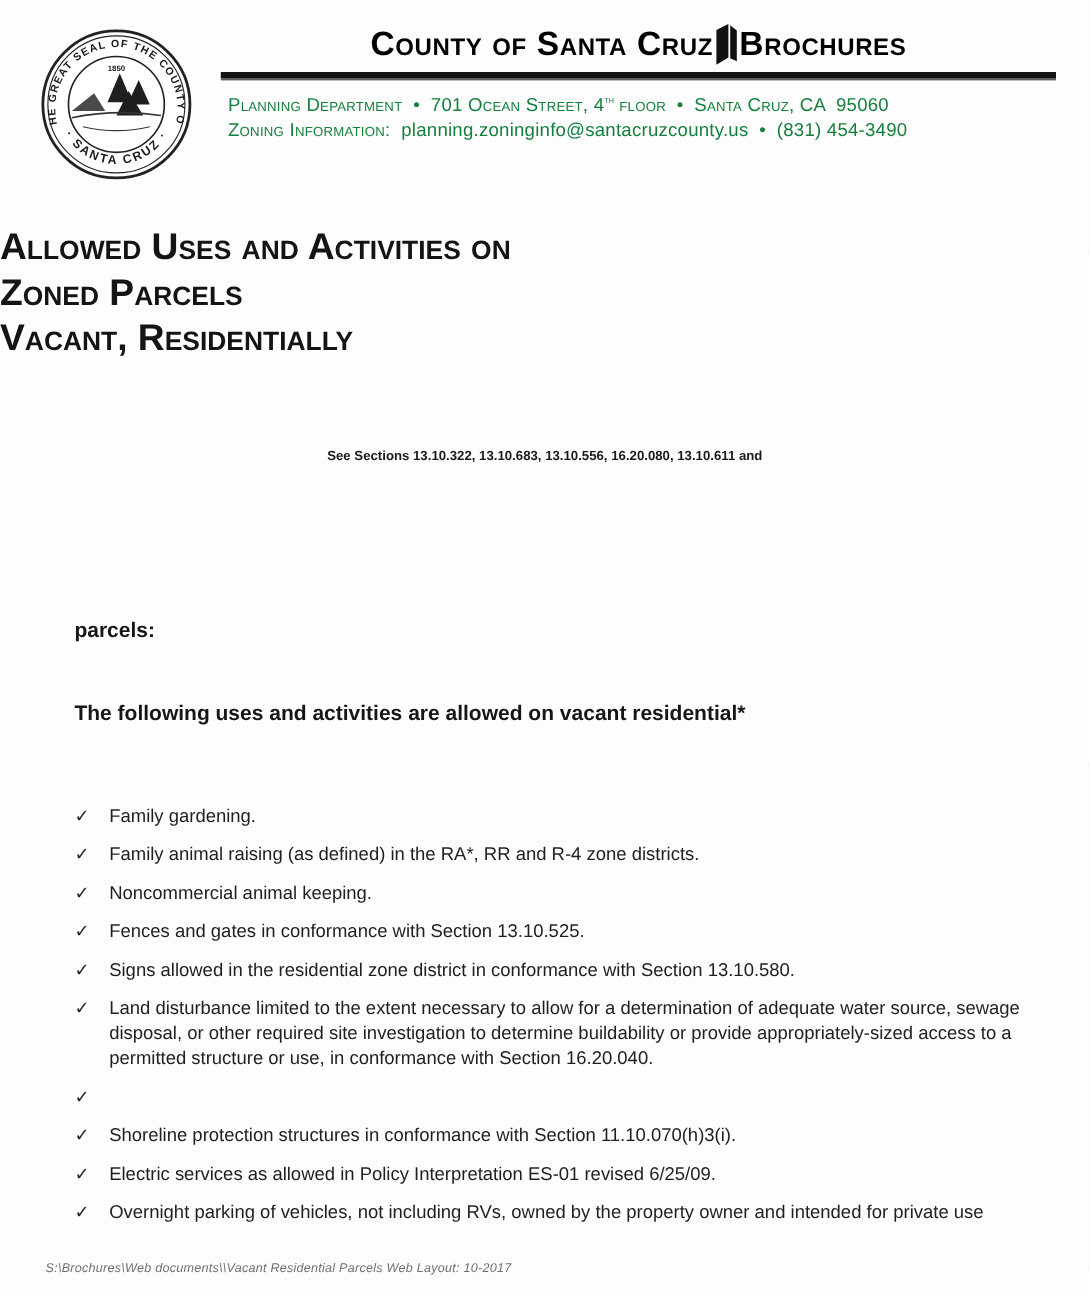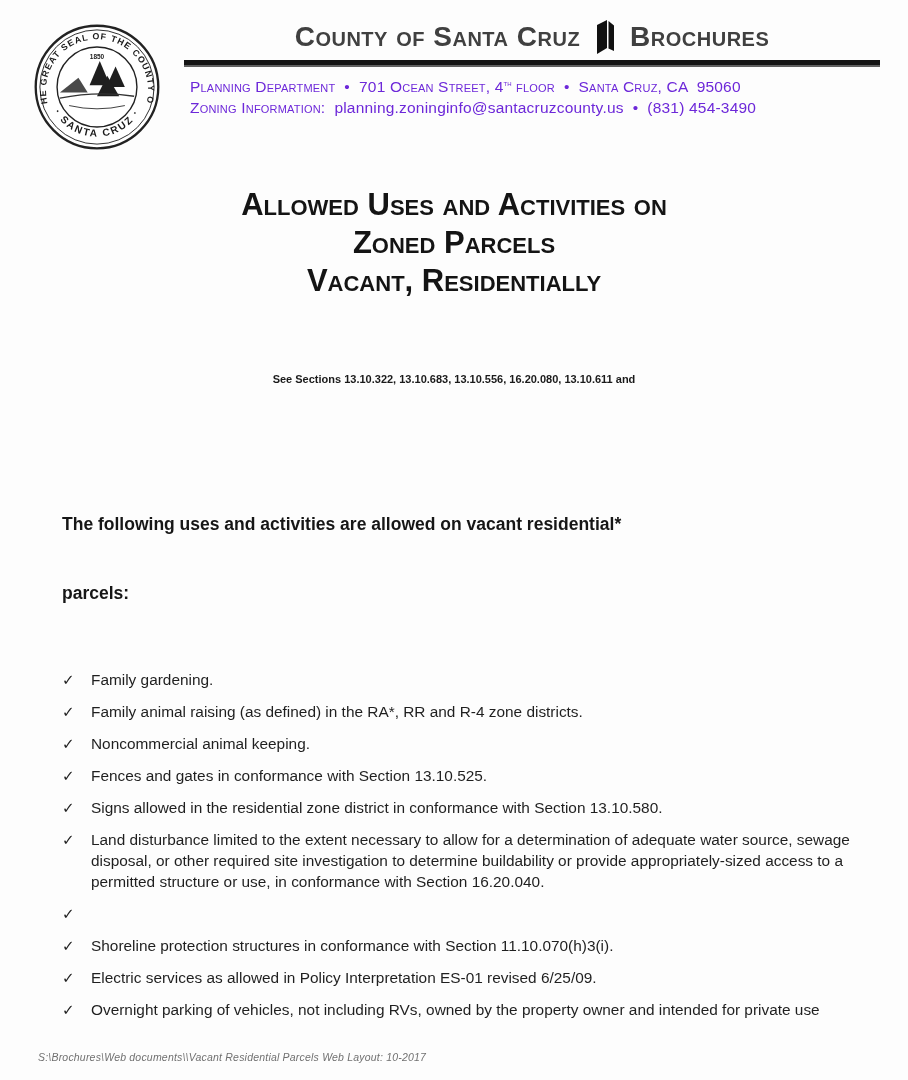--- a/index.html
+++ b/index.html
@@ -13,44 +13,43 @@
     overflow: hidden;
     margin: 0 auto;
   }
 
   
   .header { display: flex; padding: 18px 28px 0 32px; }
   .seal-wrap { flex: 0 0 140px; padding-top: 4px; }
   .header-right { flex: 1; padding-left: 12px; }
   .masthead {
     display: flex; justify-content: center; align-items: center;
-    gap: 14px; margin-top: 2px;
+    margin-top: 2px;
     font-variant: small-caps;
     font-size: 28px; font-weight: 600; letter-spacing: 0.5px;
-    color: #404040;
+    color: #000000;
   }
   .book { display: inline-flex; align-items: center; }
   .rule {
     margin-top: 6px;
     border-top: 5px solid #141414;
     border-bottom: 2px solid #5f5f5f;
     height: 4px;
   }
   .info-block { padding-left: 6px; margin-top: 6px; }
   .info-line {
-    font-size: 15.5px; line-height: 21px; color: #6d28d9;
+    font-size: 15.5px; line-height: 21px; color: #15803d;
     white-space: pre-wrap; letter-spacing: 0.2px;
   }
   .sc { font-variant: small-caps; }
   .sup { vertical-align: super; font-size: 0.58em; letter-spacing: 0; }
 
   
   .doc-title {
     margin-top: 30px;
-    text-align: center;
     font-variant: small-caps;
     font-size: 31px; font-weight: 700; line-height: 38px;
     color: #141414;
   }
   .doc-subtitle {
     margin-top: 24px;
     text-align: center;
     font-size: 11px; font-weight: 700; line-height: 22px;
     color: #1a1a1a;
     white-space: pre-wrap;
@@ -141,22 +140,22 @@
     <div>Vacant, Residentially</div>
   </h1>
 
   <div class="doc-subtitle">
     <div>See Sections 13.10.322, 13.10.683, 13.10.556, 16.20.080, 13.10.611 and</div>
   </div>
 
   <div class="content">
 
     <div class="section-heading">
+      <div><span>parcels:</span></div>
       <div><span>The following uses and activities are allowed on vacant residential*</span></div>
-      <div><span>parcels:</span></div>
     </div>
 
     <ul class="checklist">
 
         <li class="check-item">
           <span class="check">✓</span>
           <span class="item-text"><span>Family gardening.</span></span>
         </li>
 
         <li class="check-item">

